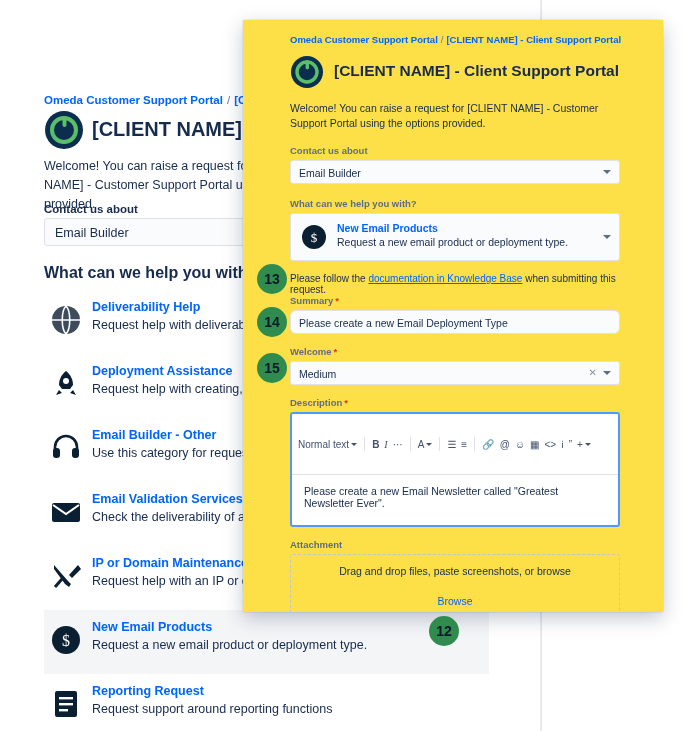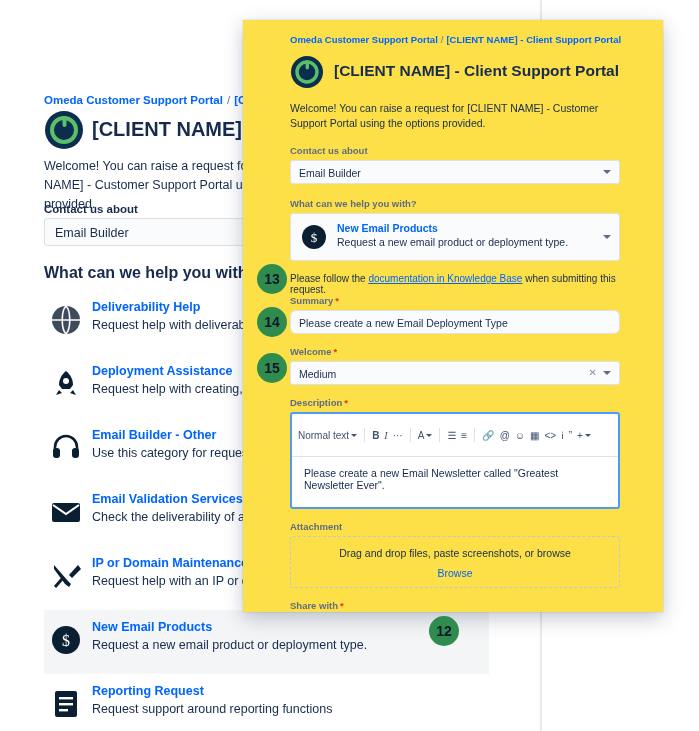--- a/index.html
+++ b/index.html
@@ -322,21 +322,21 @@
     border-radius: 3px;
     box-sizing: border-box;
     margin-bottom: 12px;
     background: #ffffff;
   }
   .fm-toolbar {
     height: 26px;
     border-bottom: 1px solid #dfe1e6;
     display: flex;
     align-items: center;
-    padding: 8px 6px;
+    padding: 17px 6px;
     font-size: 10px;
     color: #42526e;
     gap: 5px;
     white-space: nowrap;
     overflow: hidden;
   }
   .tb-item {
     display: inline-flex;
     align-items: center;
     gap: 2px;
@@ -368,21 +368,21 @@
     border-radius: 3px;
     box-sizing: border-box;
     padding: 10px 12px 8px;
     text-align: center;
     font-size: 10.5px;
     color: #172b4d;
     margin-bottom: 12px;
   }
   .fm-attach .browse {
     color: #0065ff;
-    margin-top: 8px;
+    margin-top: 18px;
   }
   .share-select {
     position: relative;
     width: 135px;
     height: 24px;
     background: #ffffff;
     border: 1px solid #dfe1e6;
     border-radius: 3px;
     font-size: 10.5px;
     color: #172b4d;

